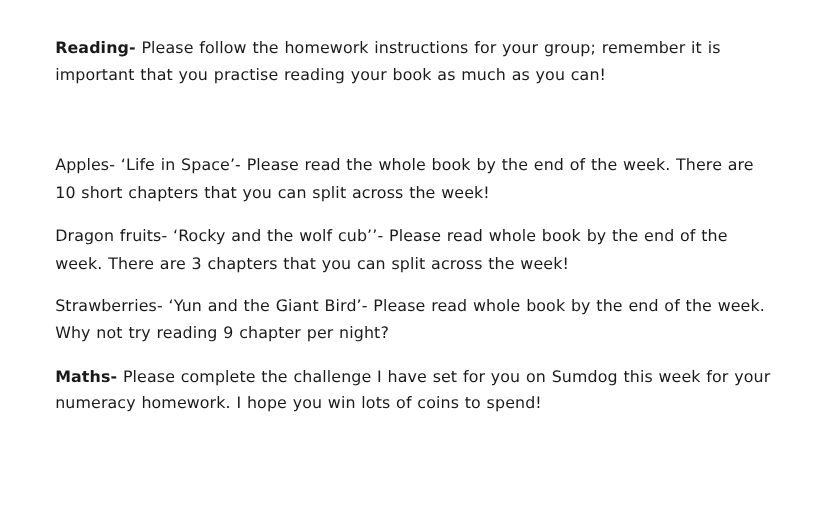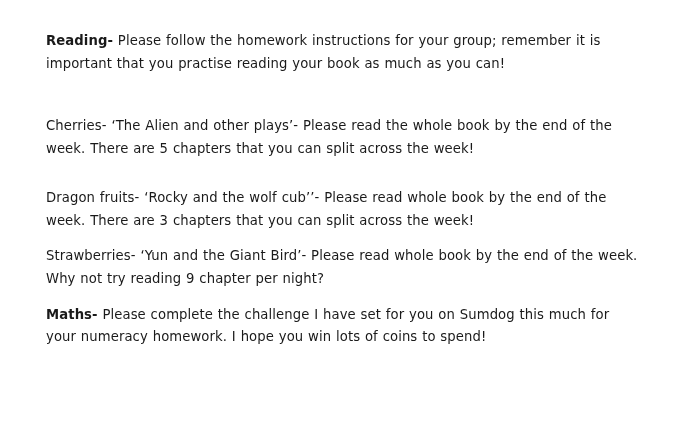--- a/index.html
+++ b/index.html
@@ -47,38 +47,38 @@
 <body>
 
 <div class="page">
 
   <p class="para block">
     <span class="lead">Reading-</span><span> Please follow the homework instructions for your group; remember it is important that you practise reading your book as much as you can!</span>
   </p>
 
   <div class="spacer-lg"></div>
 
-  <p class="para block">
-    <span>Cherries- ‘The Alien and other plays’- Please read the whole book by the end of the week. There are 5 chapters that you can split across the week!</span>
-  </p>
 
   <div class="spacer-sm"></div>
 
+  <p class="para block">
+    <span>Apples- ‘Life in Space’- Please read the whole book by the end of the week. There are 10 short chapters that you can split across the week!</span>
+  </p>
 
   <div class="spacer-sm"></div>
 
   <p class="para block">
     <span>Dragon fruits- ‘Rocky and the wolf cub’’- Please read whole book by the end of the week. There are 3 chapters that you can split across the week!</span>
   </p>
 
   <div class="spacer-sm"></div>
 
   <p class="para block">
     <span> Strawberries- ‘Yun and the Giant Bird’- Please read whole book by the end of the week. Why not try reading 9 chapter per night?</span>
   </p>
 
   <div class="spacer-sm"></div>
 
   <p class="para block">
-    <span class="lead">Maths-</span><span> Please complete the challenge I have set for you on Sumdog this much for your numeracy homework. I hope you win lots of coins to spend!</span>
+    <span class="lead">Maths-</span><span> Please complete the challenge I have set for you on Sumdog this week for your numeracy homework. I hope you win lots of coins to spend!</span>
   </p>
 
 </div>
 
 </body></html>

